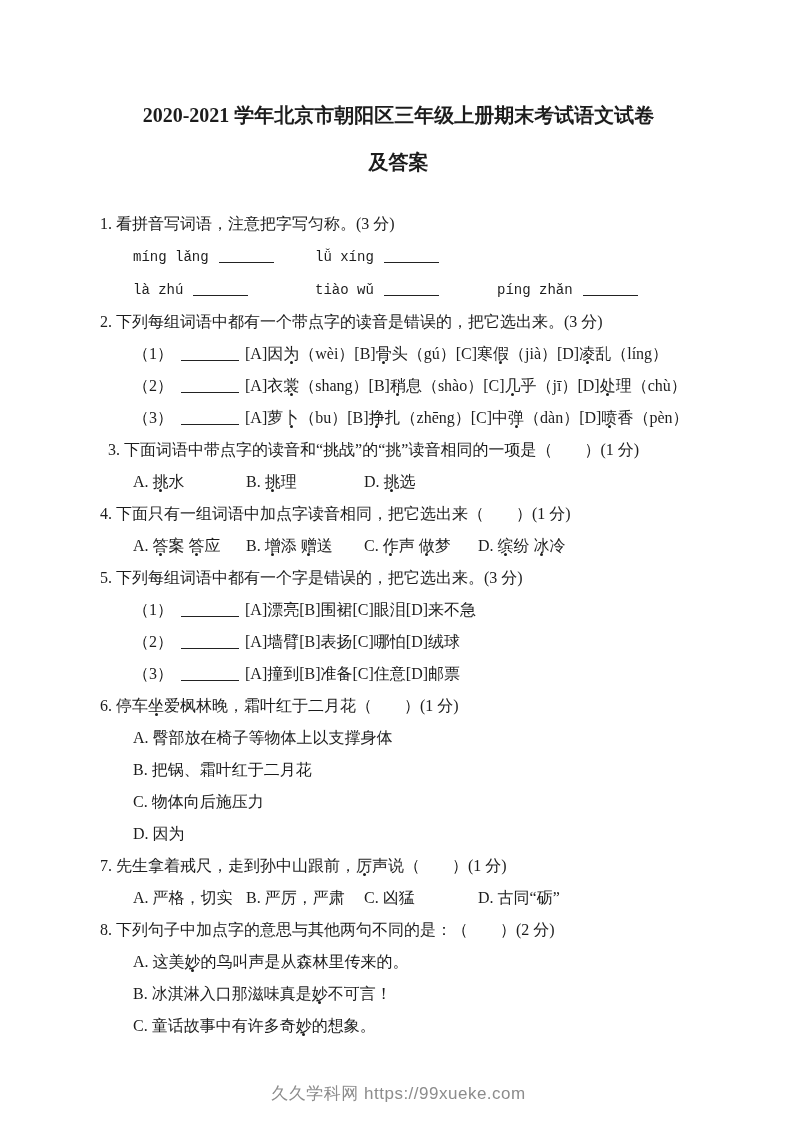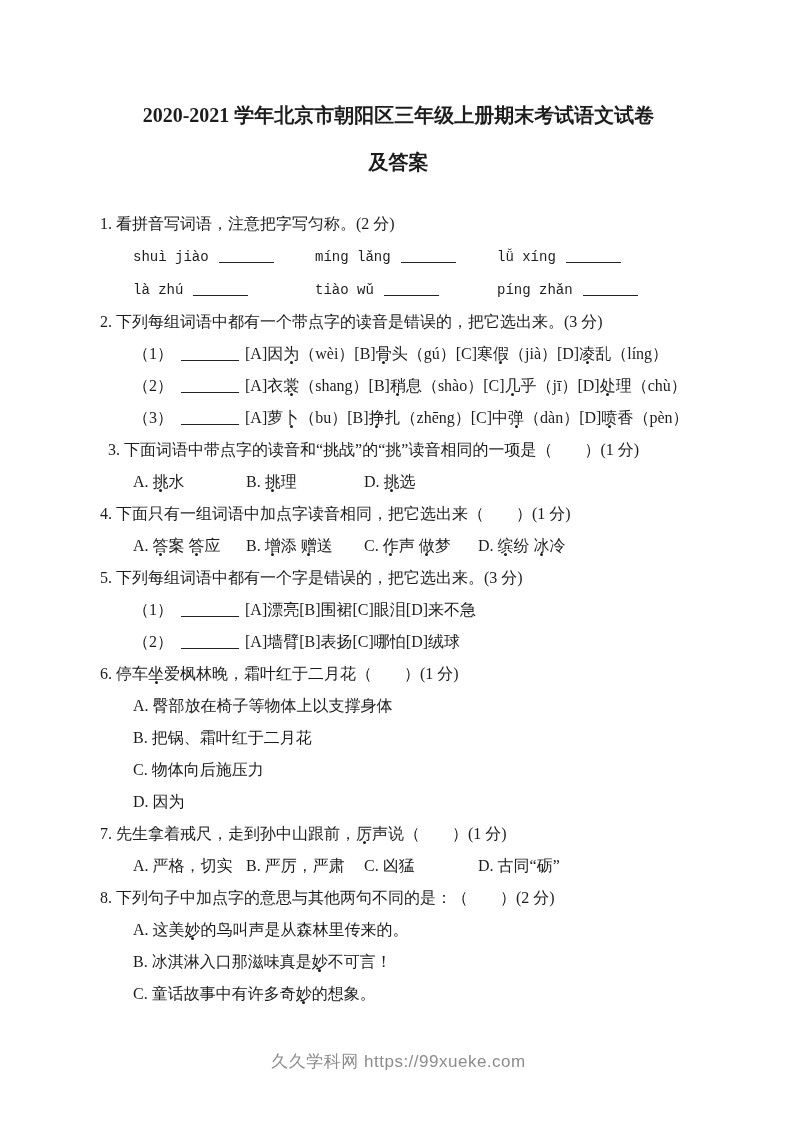--- a/index.html
+++ b/index.html
@@ -65,23 +65,22 @@
 
 <div class="page">
 
   <div>
     <div class="title-line title-line1">2020-2021 学年北京市朝阳区三年级上册期末考试语文试卷</div>
     <div class="title-line title-line2">及答案</div>
   </div>
 
   <div class="content">
 
-    <div class="line">1. 看拼音写词语，注意把字写匀称。(2 分)</div>
+    <div class="line">1. 看拼音写词语，注意把字写匀称。(3 分)</div>
     <div class="line pinyin-row indent">
-      <div><span class="py">shuì jiào</span><span class="blank"></span></div>
       <div><span class="py">míng lǎng</span><span class="blank"></span></div>
       <div><span class="py">lǚ xíng</span><span class="blank"></span></div>
     </div>
     <div class="line pinyin-row indent">
       <div><span class="py">là zhú</span><span class="blank"></span></div>
       <div><span class="py">tiào wǔ</span><span class="blank"></span></div>
       <div><span class="py">píng zhǎn</span><span class="blank"></span></div>
     </div>
 
     <div class="line">2. 下列每组词语中都有一个带点字的读音是错误的，把它选出来。(3 分)</div>
@@ -110,20 +109,23 @@
       <div>D. <span class="dt">缤</span>纷 <span class="dt">冰</span>冷</div>
     </div>
 
     <div class="line">5. 下列每组词语中都有一个字是错误的，把它选出来。(3 分)</div>
     <div class="line indent">
       <span>（1）</span><span class="blank blank2"></span><span>[A]漂亮[B]围裙[C]眼泪[D]来不急</span>
     </div>
     <div class="line indent">
       <span>（2）</span><span class="blank blank2"></span><span>[A]墙臂[B]表扬[C]哪怕[D]绒球</span>
     </div>
+    <div class="line indent">
+      <span>（3）</span><span class="blank blank2"></span><span>[A]撞到[B]准备[C]住意[D]邮票</span>
+    </div>
 
     <div class="line">6. 停车<span class="dt">坐</span>爱枫林晚，霜叶红于二月花（　　）(1 分)</div>
     <div class="line indent">A. 臀部放在椅子等物体上以支撑身体</div>
     <div class="line indent">B. 把锅、霜叶红于二月花</div>
     <div class="line indent">C. 物体向后施压力</div>
     <div class="line indent">D. 因为</div>
 
     <div class="line">7. 先生拿着戒尺，走到孙中山跟前，<span class="dt">厉</span>声说（　　）(1 分)</div>
     <div class="line opt-row indent">
       <div>A. 严格，切实</div>

